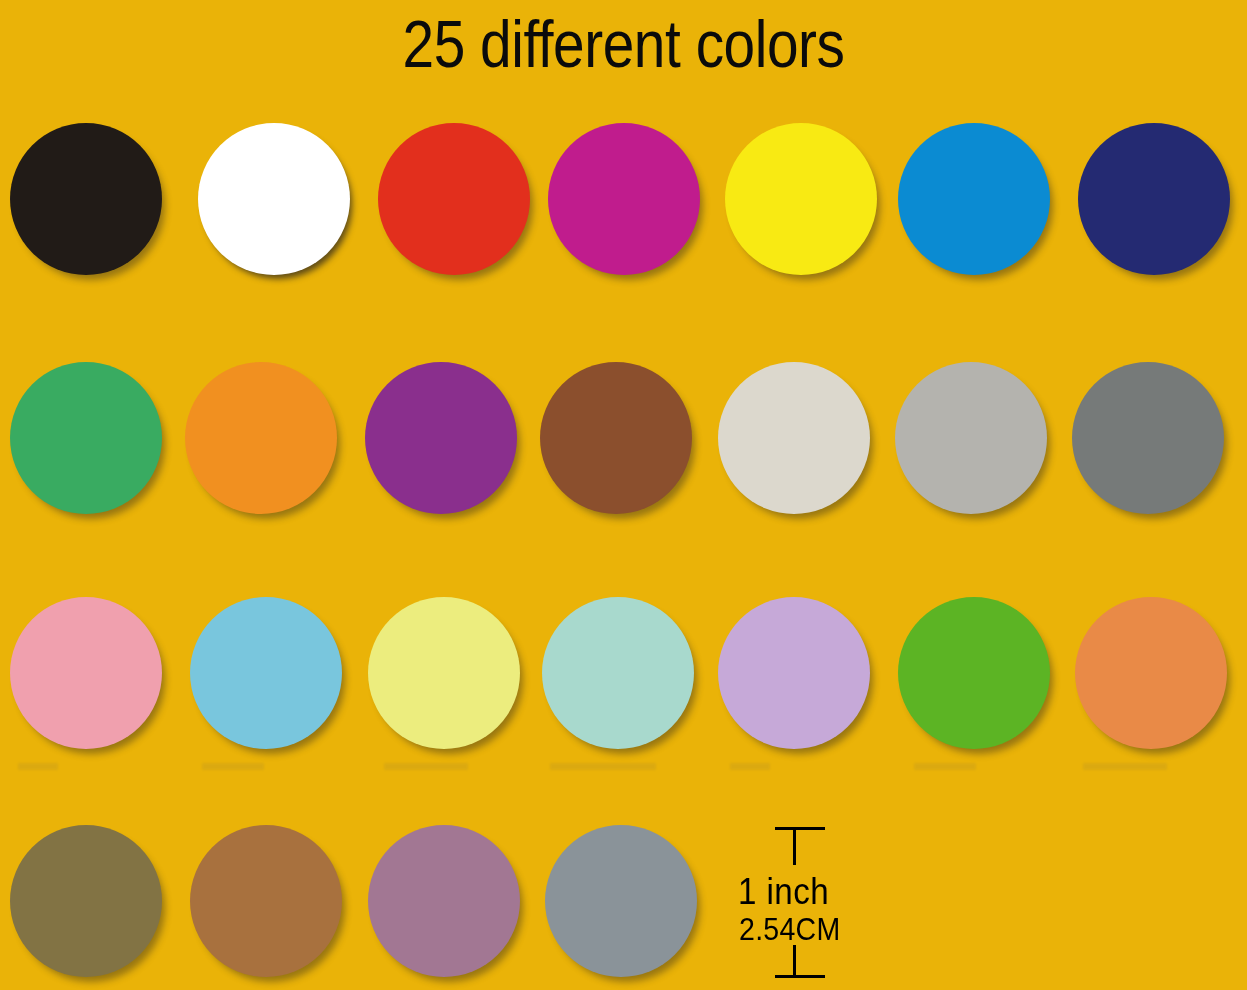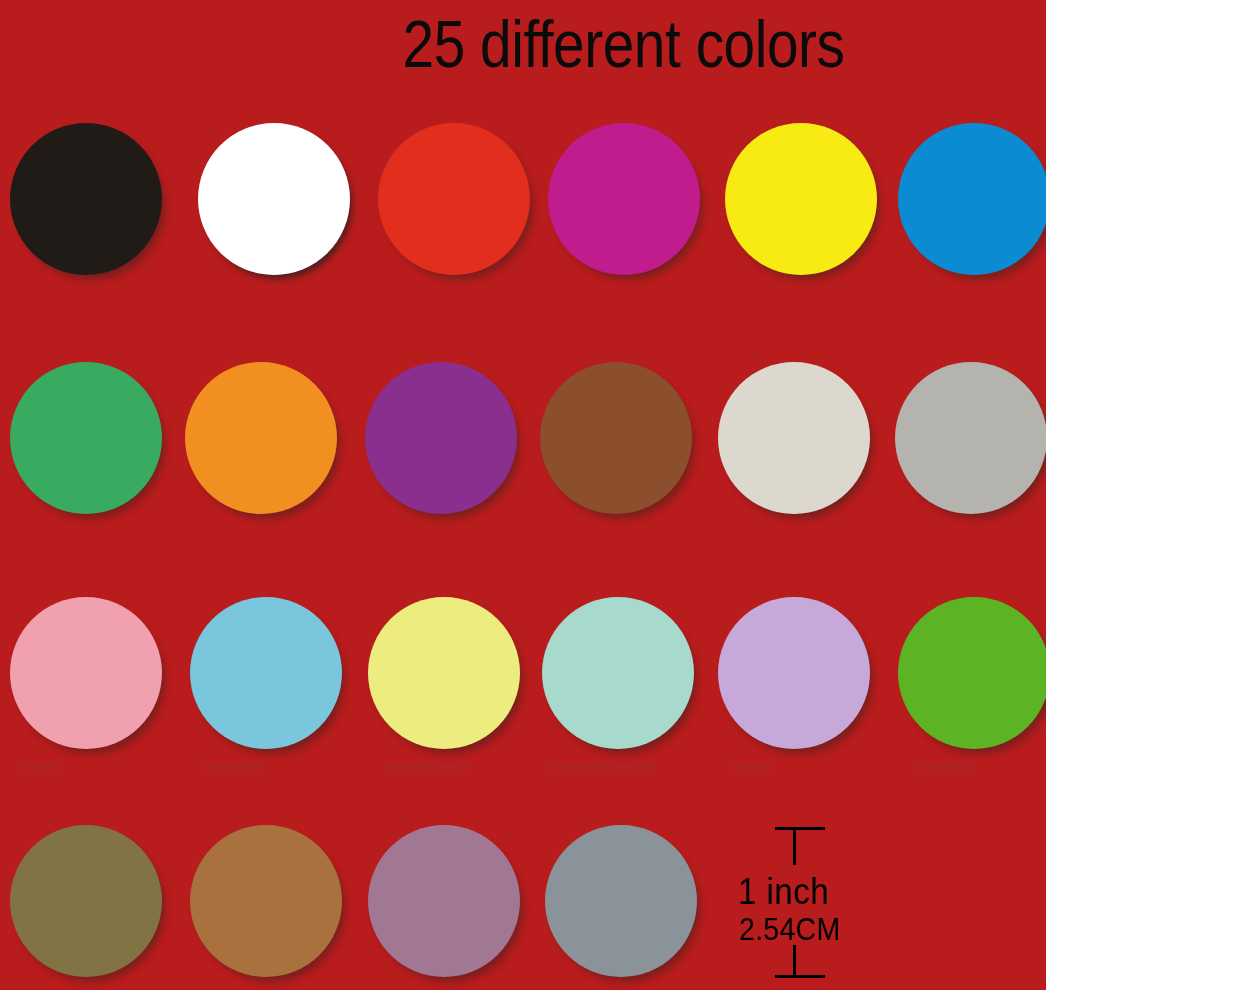--- a/index.html
+++ b/index.html
@@ -7,23 +7,23 @@
     margin: 0;
     padding: 0;
     background: #ffffff;
   }
   body {
     font-family: "Liberation Sans", sans-serif;
     -webkit-font-smoothing: antialiased;
   }
   #page {
     position: relative;
-    width: 1046px;
+    width: 1247px;
     height: 990px;
-    background: #b91c1c;
+    background: #eab308;
     overflow: hidden;
   }
 
   
   #title {
     position: absolute;
     left: 0;
     top: 4px;
     width: 1247px;
     text-align: center;

